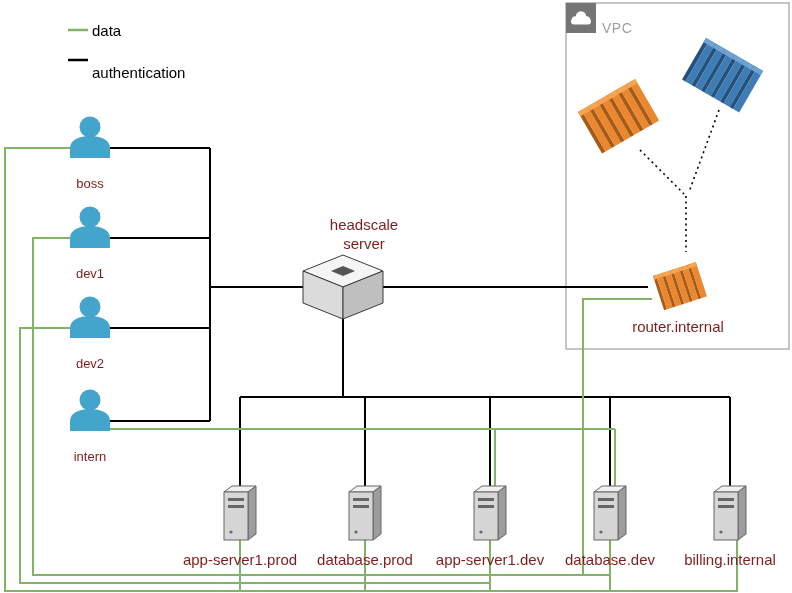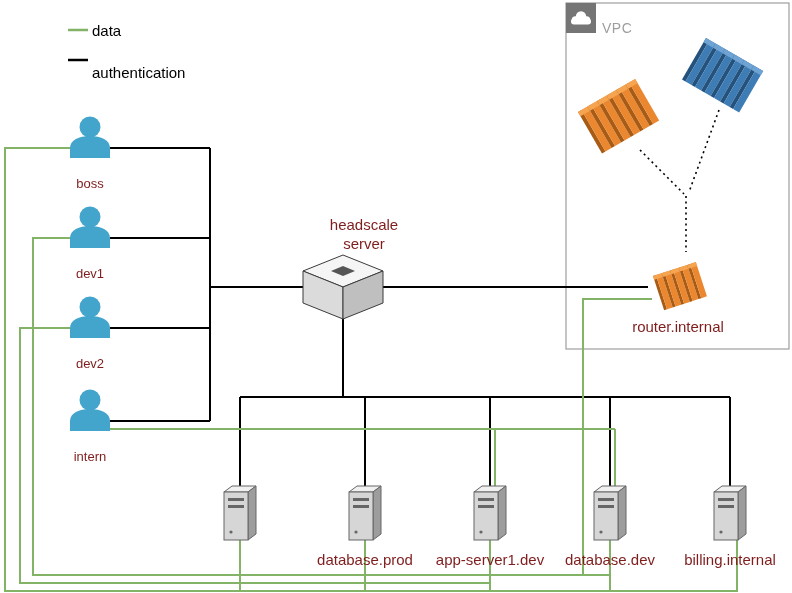--- a/index.html
+++ b/index.html
@@ -176,18 +176,19 @@
   <div class="lbl lbl-user" style="left:90px;top:266px;">dev1</div>
   <div class="lbl lbl-user" style="left:90px;top:356px;">dev2</div>
   <div class="lbl lbl-user" style="left:90px;top:449px;">intern</div>
 
   <div class="lbl lbl-hub" style="left:364px;top:202px;margin-top:13px;">headscale
 server</div>
 
   <div class="lbl-left lbl-vpc" style="left:602px;top:20px;">VPC</div>
   <div class="lbl" style="left:678px;top:318px;">router.internal</div>
 
+  <div class="lbl" style="left:240px;top:551px;">app-server1.prod</div>
   <div class="lbl" style="left:365px;top:551px;">database.prod</div>
   <div class="lbl" style="left:490px;top:551px;">app-server1.dev</div>
   <div class="lbl" style="left:610px;top:551px;">database.dev</div>
   <div class="lbl" style="left:730px;top:551px;">billing.internal</div>
 
 </div>
 
 </body></html>

